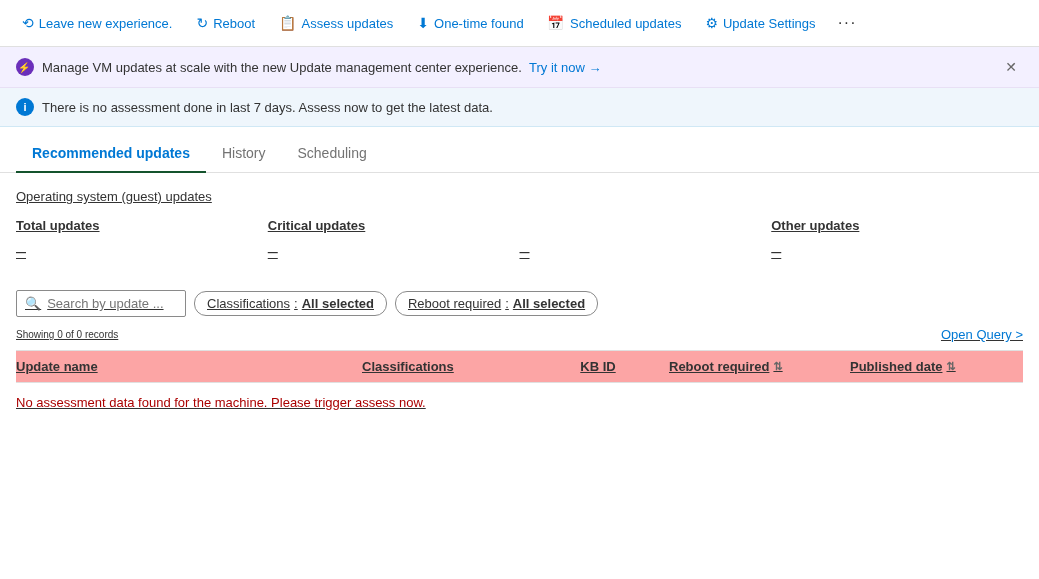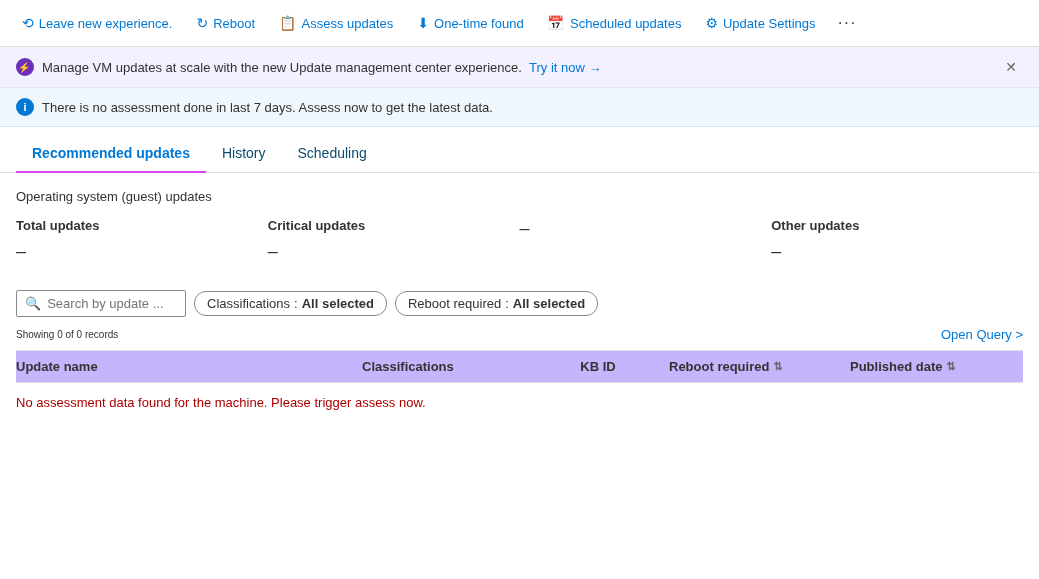--- a/index.html
+++ b/index.html
@@ -115,45 +115,47 @@
       padding: 0 16px;
       border-bottom: 1px solid #e0e0e0;
       display: flex;
       gap: 0;
       margin-top: 8px;
     }
     .tab {
       padding: 10px 16px;
       cursor: pointer;
       font-size: 14px;
-      color: #0c4a6e;
+      color: #737373;
       border-bottom: 2px solid transparent;
       margin-bottom: -1px;
     }
     .tab.active {
       color: #0078d4;
-      border-bottom: 2px solid #d946ef;
+      border-bottom: 2px solid #14532d;
       font-weight: 600;
     }
 
     
     .content {
       padding: 16px;
+      text-decoration: underline;
     }
 
     
     .section-title {
       font-size: 13px;
       color: #333;
       margin-bottom: 14px;
     }
     .stats-grid {
       display: flex;
       gap: 0;
       margin-bottom: 20px;
+      align-items: flex-end;
     }
     .stat-item {
       flex: 1;
       padding: 0 0 8px 0;
       border-right: none;
     }
     .stat-label {
       font-size: 13px;
       font-weight: 600;
       color: #333;
@@ -222,21 +224,21 @@
 
     
     .table-container {
       border-top: 1px solid #e0e0e0;
     }
     .table-header {
       display: flex;
       align-items: center;
       padding: 8px 0;
       border-bottom: 1px solid #e0e0e0;
-      background: #c4b5fd;
+      background: #fca5a5;
     }
     .th {
       font-size: 13px;
       font-weight: 600;
       color: #333;
       padding: 0 8px;
       display: flex;
       align-items: center;
       gap: 4px;
     }

